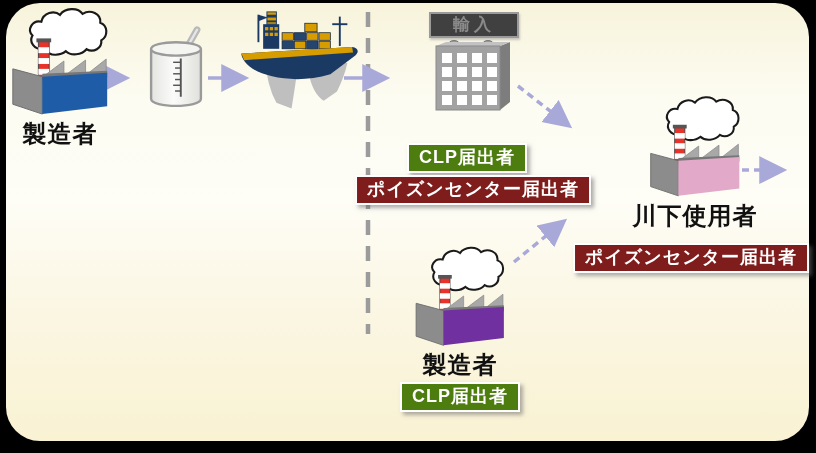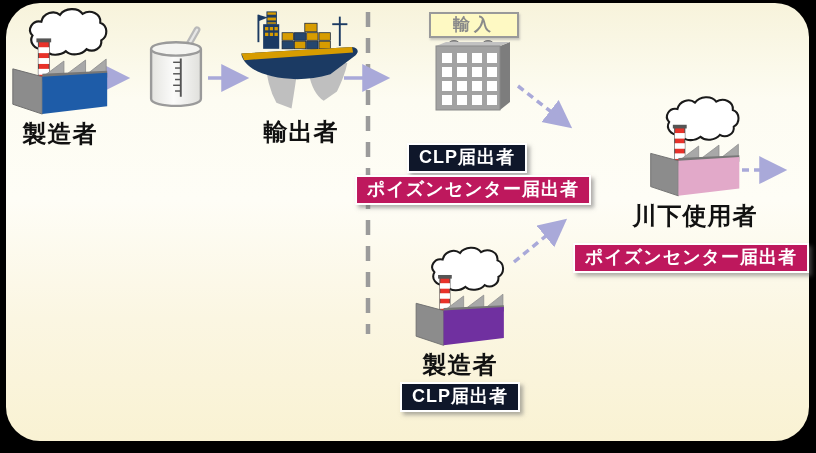--- a/index.html
+++ b/index.html
@@ -12,23 +12,23 @@
   svg.overlay { position:absolute; left:0; top:0; width:816px; height:453px;
                 z-index:1; pointer-events:none; }
   .node { position:absolute; z-index:2; display:flex; flex-direction:column;
           align-items:center; }
   .nlabel { font-size:24px; font-weight:bold; color:#111; white-space:nowrap;
             letter-spacing:1px; }
   .badge { position:absolute; z-index:3; transform:translateX(-50%);
            color:#fff; font-weight:bold; font-size:18px; line-height:1.15;
            padding:2px 10px 3px; border:2px solid #fff; white-space:nowrap;
            box-shadow:2.5px 3px 4px rgba(110,110,110,.55); letter-spacing:1px; }
-  .badge.navy { background:#0f172a; }
-  .badge.pink { background:#be185d; }
-  .sign { width:90px; height:26px; background:#fef9c3; border:2px solid #9a9a9a;
+  .badge.navy { background:#4d7c0f; }
+  .badge.pink { background:#7f1d1d; }
+  .sign { width:90px; height:26px; background:#404040; border:2px solid #9a9a9a;
           box-shadow:1px 2px 2px rgba(150,150,150,.5); color:#8a8a8a;
           font-size:17px; font-weight:bold; text-align:center; line-height:22px;
           letter-spacing:4px; margin-bottom:2px; }
 </style>
 </head>
 <body>
 
 <div class="stage">
   <div class="panel"></div>
 
@@ -120,21 +120,20 @@
         <rect x="72" y="24" width="12" height="8" fill="#D79C00"></rect>
         <rect x="85" y="24" width="12" height="8" fill="#D79C00"></rect>
         <rect x="46" y="33" width="12" height="8" fill="#24466E"></rect>
         <rect x="59" y="33" width="12" height="8" fill="#D79C00"></rect>
         <rect x="72" y="33" width="12" height="8" fill="#24466E"></rect>
         <rect x="85" y="33" width="12" height="8" fill="#D79C00"></rect>
       </g>
       <path d="M3,46 L120,39 C127,40 128,45 122,49 L97,68 C60,79 24,70 12,60 C6,55 3,50 3,46 Z" fill="#1B3A63"></path>
       <path d="M3,46 L120,39 L121,45 L6,53 Z" fill="#D79C00"></path>
     </svg>
-    <div class="nlabel">輸出者</div>
   </div>
 
   <div class="node" style="left:424px; top:12px; width:100px;">
     <div class="sign">輸入</div>
     <svg width="92" height="72" viewBox="0 0 92 72">
       <ellipse cx="26" cy="5" rx="6" ry="4.5" fill="#9A9A9A" stroke="#777" stroke-width="1"></ellipse>
       <ellipse cx="60" cy="5" rx="6" ry="4.5" fill="#9A9A9A" stroke="#777" stroke-width="1"></ellipse>
       <polygon points="72,6 82,2 82,62 72,70" fill="#7D7D7D"></polygon>
       <polygon points="8,6 18,2 82,2 72,6" fill="#C2C2C2"></polygon>
       <rect x="8" y="6" width="64" height="64" fill="#A2A2A2" stroke="#8a8a8a" stroke-width="1"></rect>

